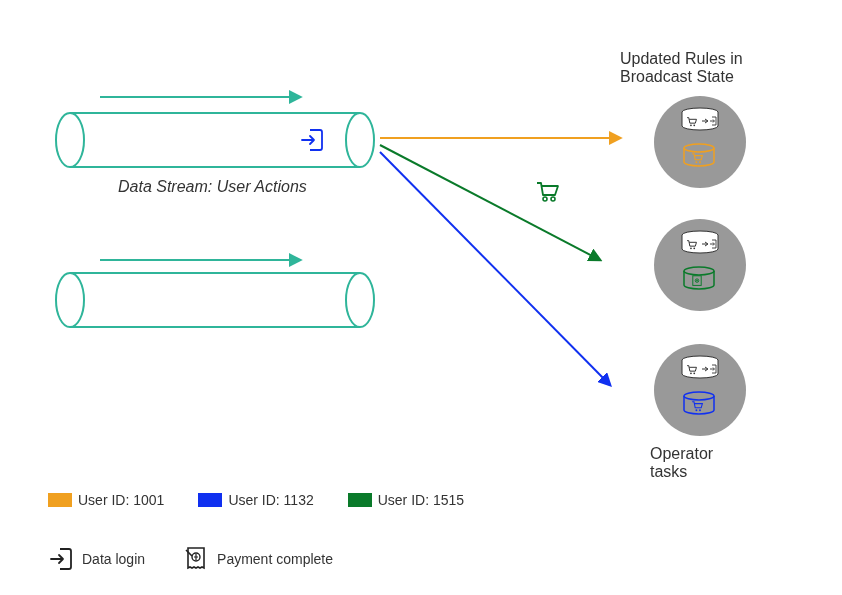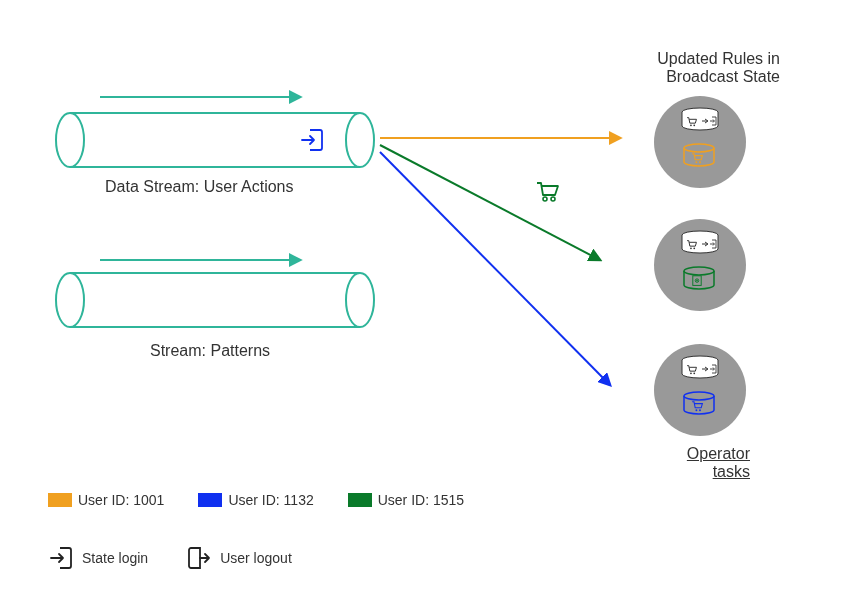--- a/index.html
+++ b/index.html
@@ -15,21 +15,21 @@
     position: absolute;
     top: 0; left: 0;
     width: 842px; height: 595px;
   }
   .label {
     position: absolute;
     font-size: 16px;
     color: #333;
   }
   .label-center {
-    text-align: right;
+    text-align: left;
   }
   .legend {
     position: absolute;
     left: 48px;
     display: flex;
     align-items: center;
     gap: 6px;
     font-size: 14px;
     justify-content: space-between;
   }
@@ -188,23 +188,22 @@
         <path d="M1 4 v14 a15 4 0 0 0 30 0 v-14" fill="none" stroke="#1030f0" stroke-width="1.5"></path>
         <g transform="translate(8,8) scale(0.6)">
           <path d="M2 3 h3 l2 10 h10 l2 -7 h-13" fill="none" stroke="#1030f0" stroke-width="1.8"></path>
           <circle cx="9" cy="17" r="1.6" fill="#1030f0"></circle>
             <circle cx="15" cy="17" r="1.6" fill="#1030f0"></circle>
         </g>
       </g>
     </g>
   </svg>
 
-  <div class="label" style="left:105px; top:178px;">Data Stream: User Actions</div>
-  <div class="label" style="left:150px; top:342px;">Stream: Patterns</div>
-  <div class="label label-center" style="left:650px; top:445px; width:100px; white-space:pre-line;text-decoration:underline;">Operator
+  <div class="label" style="left:118px; top:178px;font-style:italic;">Data Stream: User Actions</div>
+  <div class="label label-center" style="left:650px; top:445px; width:100px; white-space:pre-line;">Operator
 tasks</div>
 
   <div class="legend legend-row1 legend-colors">
     <div class="item">
       <span class="swatch" style="background:#f0a020"></span>
       <span>User ID: 1001</span>
     </div>
     <div class="item">
       <span class="swatch" style="background:#1030f0"></span>
       <span>User ID: 1132</span>
@@ -214,24 +213,26 @@
       <span>User ID: 1515</span>
     </div>
   </div>
 
   <div class="legend legend-row2 legend-icons">
     <div class="item">
       <svg width="26" height="26">
         <path d="M12 3 h9 a2 2 0 0 1 2 2 v16 a2 2 0 0 1 -2 2 h-9" fill="none" stroke="#222" stroke-width="1.8"></path>
         <path d="M3 13 h12 M11 9 l4 4 -4 4" fill="none" stroke="#222" stroke-width="1.8" stroke-linecap="round" stroke-linejoin="round"></path>
       </svg>
-      <span>State login</span>
-    </div>
-    <div class="item">
-      <svg width="26" height="26">
-        <path d="M5 3 h9 v20 h-9 a2 2 0 0 1 -2 -2 v-16 a2 2 0 0 1 2 -2 z" fill="none" stroke="#222" stroke-width="1.8"></path>
-        <path d="M14 13 h9 M19 9 l4 4 -4 4" fill="none" stroke="#222" stroke-width="1.8" stroke-linecap="round" stroke-linejoin="round"></path>
+      <span>Data login</span>
+    </div>
+    <div class="item">
+      <svg width="26" height="28">
+        <path d="M5 3 h16 v20 l-2 -1 -2 1 -2 -1 -2 1 -2 -1 -2 1 -2 -1 -2 1 z" fill="none" stroke="#222" stroke-width="1.6"></path>
+        <circle cx="13" cy="12" r="4" fill="none" stroke="#222" stroke-width="1.4"></circle>
+        <path d="M13 9 v6 M11 12 h4" stroke="#222" stroke-width="1.2"></path>
+        <path d="M3 5 l6 6" stroke="#222" stroke-width="1.6"></path>
       </svg>
-      <span>User logout</span>
+      <span>Payment complete</span>
     </div>
   </div>
 
 </div>
 
 </body></html>

